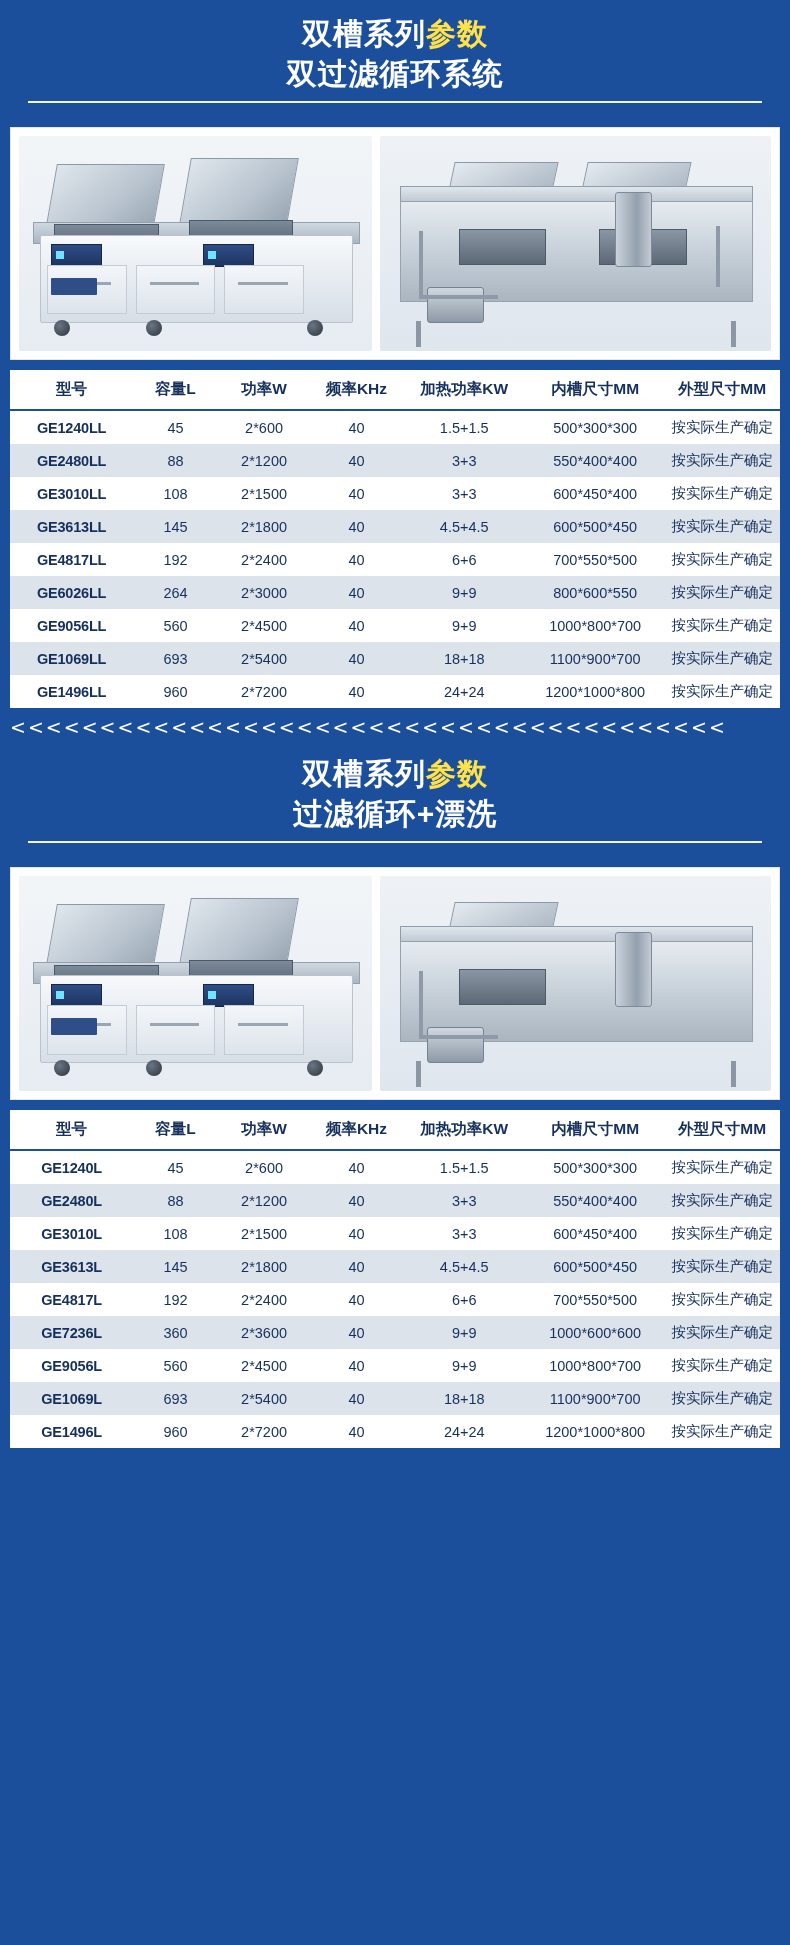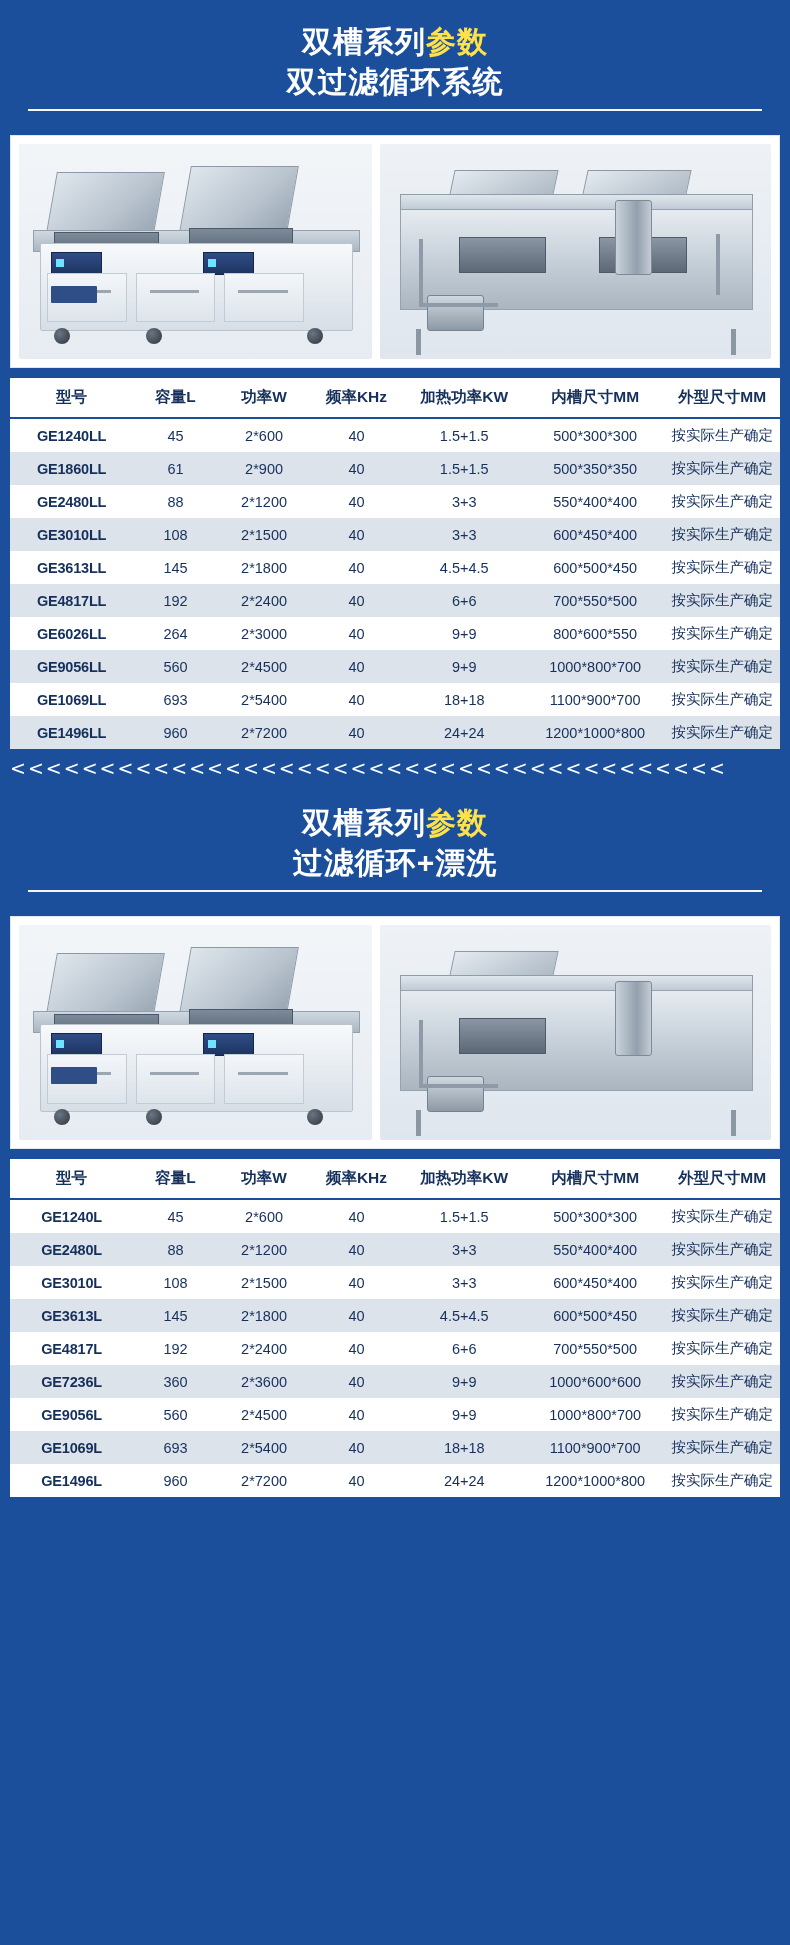--- a/index.html
+++ b/index.html
@@ -5,21 +5,21 @@
   html,body{margin:0;padding:0;}
   body{
     width:790px;
     background:#1b4f9c;
     font-family:"Liberation Sans","DejaVu Sans",sans-serif;
     -webkit-font-smoothing:antialiased;
   }
   .page{width:790px;position:relative;background:#1b4f9c;}
 
   
-  .section{padding:8px 0 0 0;}
+  .section{padding:0 0 0 0;}
   .title-block{
     text-align:center;
     padding:14px 0 10px 0;
   }
   .title-line{
     font-size:30px;
     font-weight:bold;
     line-height:1.32;
     letter-spacing:1px;
     color:#ffffff;
@@ -288,29 +288,20 @@
             <tr>
               <td class="model">GE1240LL</td>
               <td>45</td>
               <td>2*600</td>
               <td>40</td>
               <td>1.5+1.5</td>
               <td>500*300*300</td>
               <td>按实际生产确定</td>
             </tr>
             <tr>
-              <td class="model">GE1860LL</td>
-              <td>61</td>
-              <td>2*900</td>
-              <td>40</td>
-              <td>1.5+1.5</td>
-              <td>500*350*350</td>
-              <td>按实际生产确定</td>
-            </tr>
-            <tr>
               <td class="model">GE2480LL</td>
               <td>88</td>
               <td>2*1200</td>
               <td>40</td>
               <td>3+3</td>
               <td>550*400*400</td>
               <td>按实际生产确定</td>
             </tr>
             <tr>
               <td class="model">GE3010LL</td>

